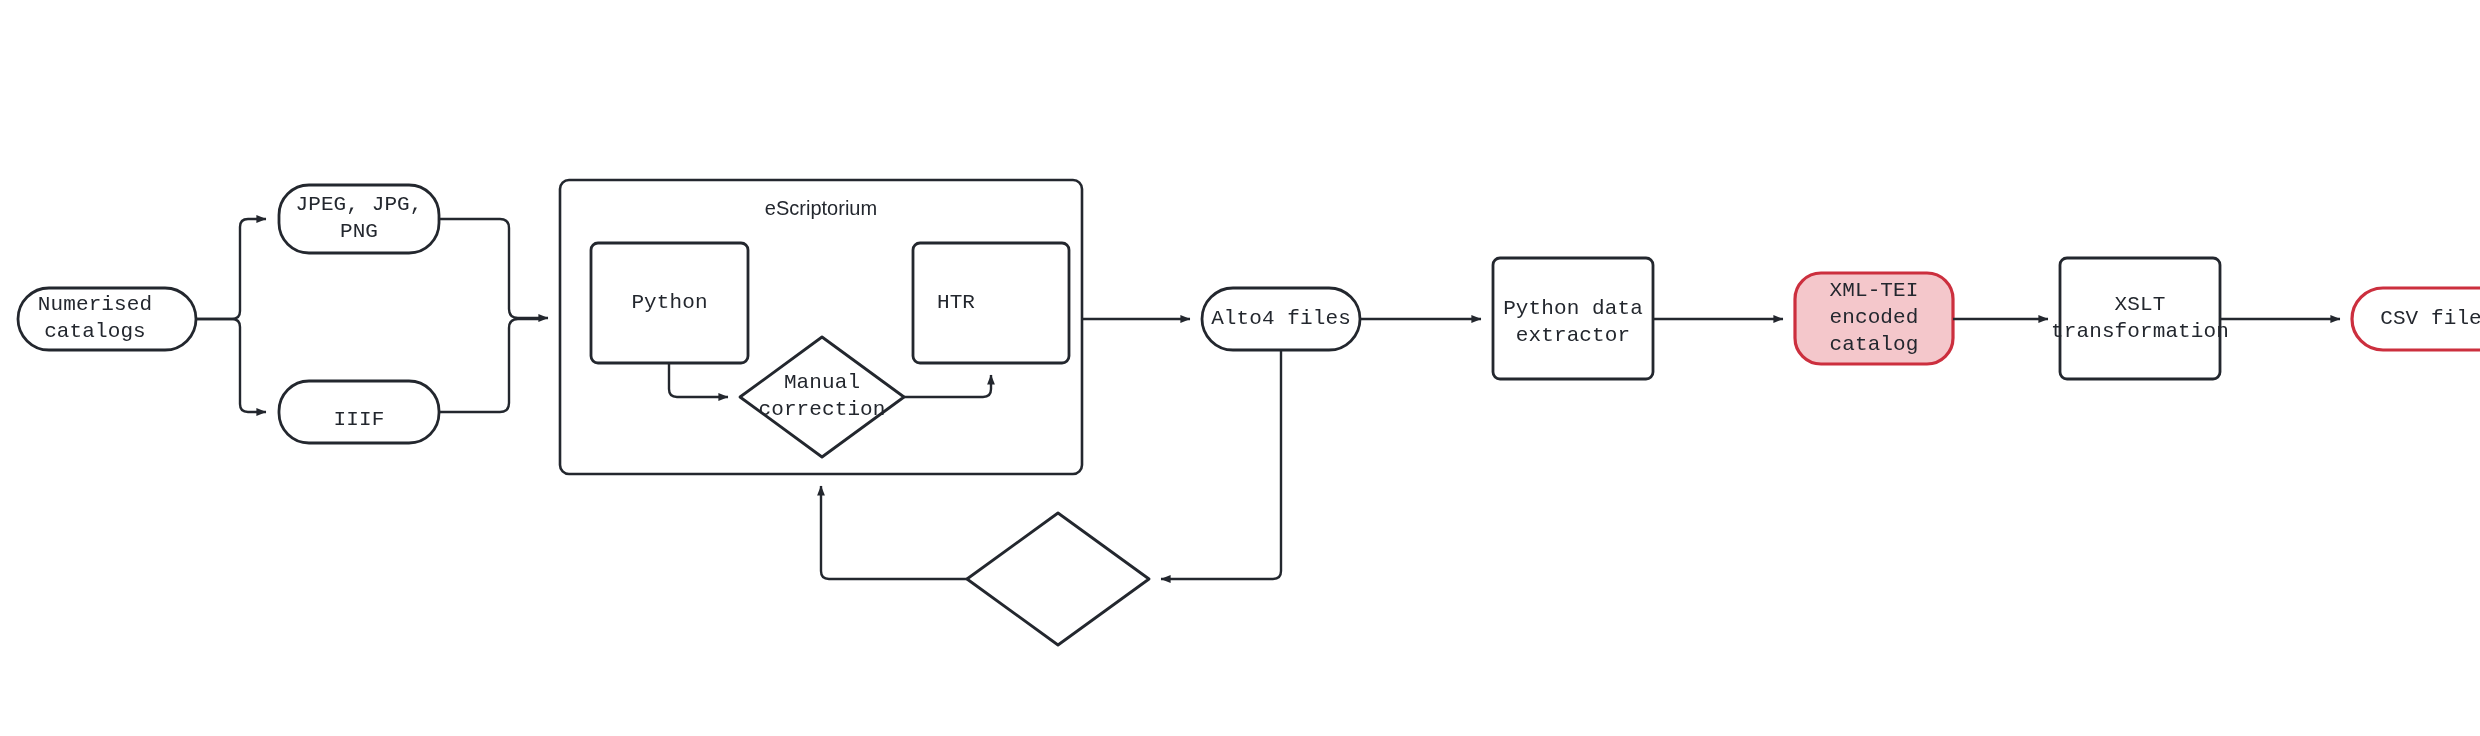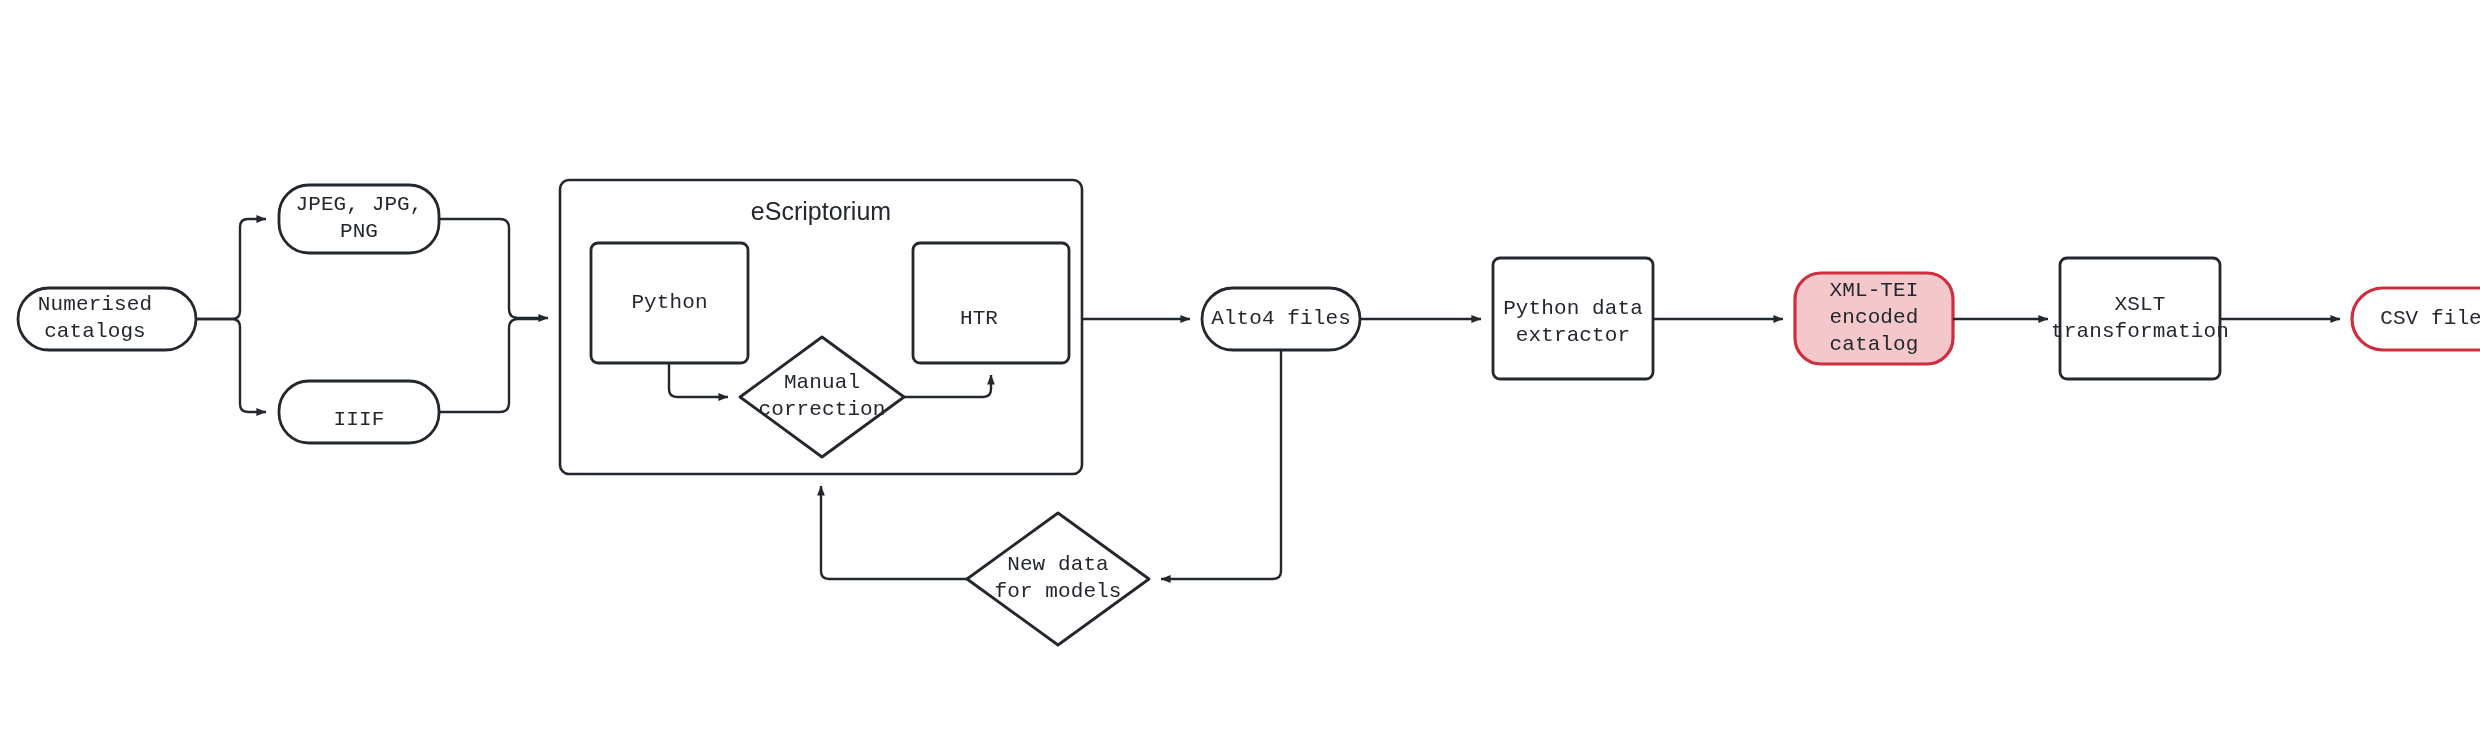--- a/index.html
+++ b/index.html
@@ -36,21 +36,21 @@
     line-height: 1.28;
     white-space: pre-line;
     pointer-events: none;
     letter-spacing: 0.1px;
   }
   .group-title {
     position: absolute;
     text-align: center;
     color: #23272e;
     font-family: "Liberation Sans", sans-serif;
-    font-size: 25px;
+    font-size: 20px;
     line-height: 1.2;
   }
   .hit {
     position: absolute;
     cursor: default;
   }
 </style>
 </head>
 <body>
 
@@ -123,41 +123,39 @@
   <div class="node-label" style="left:6px; top:288px; width:178px; height:62px;">Numerised
 catalogs</div>
 
   <div class="node-label" style="left:279px; top:185px; width:160px; height:68px;">JPEG, JPG,
 PNG</div>
 
   <div class="node-label" style="left:279px; top:381px; width:160px; height:78px;">IIIF</div>
 
   <div class="node-label" style="left:591px; top:243px; width:157px; height:120px;">Python</div>
 
-  <div class="node-label" style="left:901px; top:243px; width:156px; height:152px;">HTR</div>
+  <div class="node-label" style="left:878px; top:243px; width:156px; height:120px;">HTR</div>
 
   <div class="node-label" style="left:740px; top:337px; width:164px; height:120px;">Manual
 correction</div>
 
   <div class="node-label" style="left:1202px; top:288px; width:158px; height:62px;">Alto4 files</div>
 
   <div class="node-label" style="left:1493px; top:258px; width:160px; height:130px;">Python data
 extractor</div>
 
   <div class="node-label" style="left:1795px; top:273px; width:158px; height:91px;">XML-TEI
 encoded
 catalog</div>
 
   <div class="node-label" style="left:2060px; top:258px; width:160px; height:121px;">XSLT
 transformation</div>
 
   <div class="node-label" style="left:2352px; top:288px; width:158px; height:62px;">CSV file</div>
 
-  <div class="node-label" style="left:967px; top:513px; width:182px; height:132px;">New data
-for models</div>
 
   <div class="hit" style="left:18px; top:288px; width:178px; height:62px;"></div>
   <div class="hit" style="left:279px; top:185px; width:160px; height:68px;"></div>
   <div class="hit" style="left:279px; top:381px; width:160px; height:62px;"></div>
   <div class="hit" style="left:591px; top:243px; width:157px; height:120px;"></div>
   <div class="hit" style="left:913px; top:243px; width:156px; height:120px;"></div>
   <div class="hit" style="left:740px; top:337px; width:164px; height:120px;"></div>
   <div class="hit" style="left:1202px; top:288px; width:158px; height:62px;"></div>
   <div class="hit" style="left:1493px; top:258px; width:160px; height:121px;"></div>
   <div class="hit" style="left:1795px; top:273px; width:158px; height:91px;"></div>

